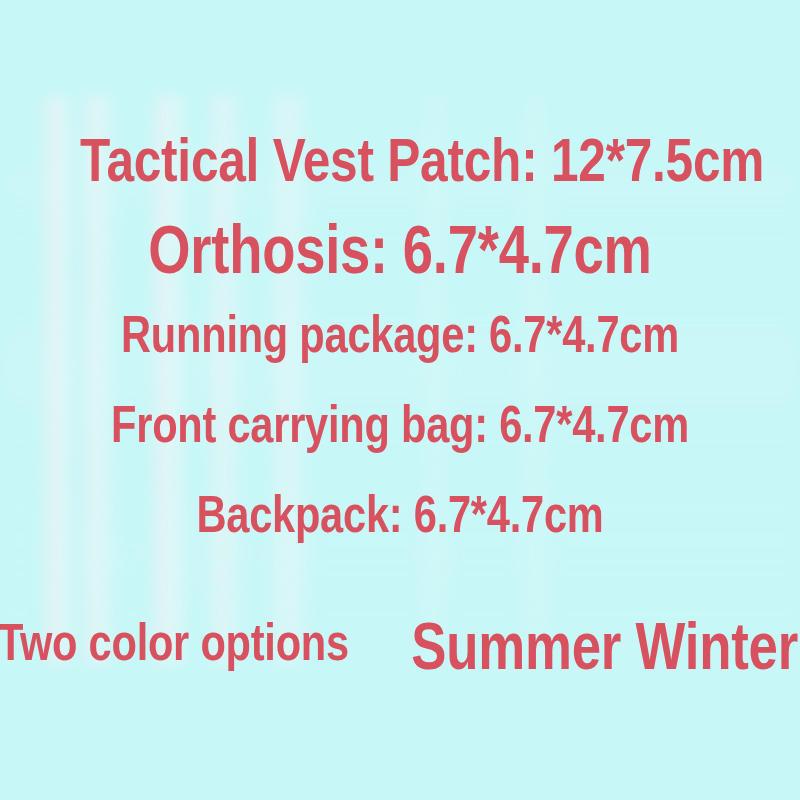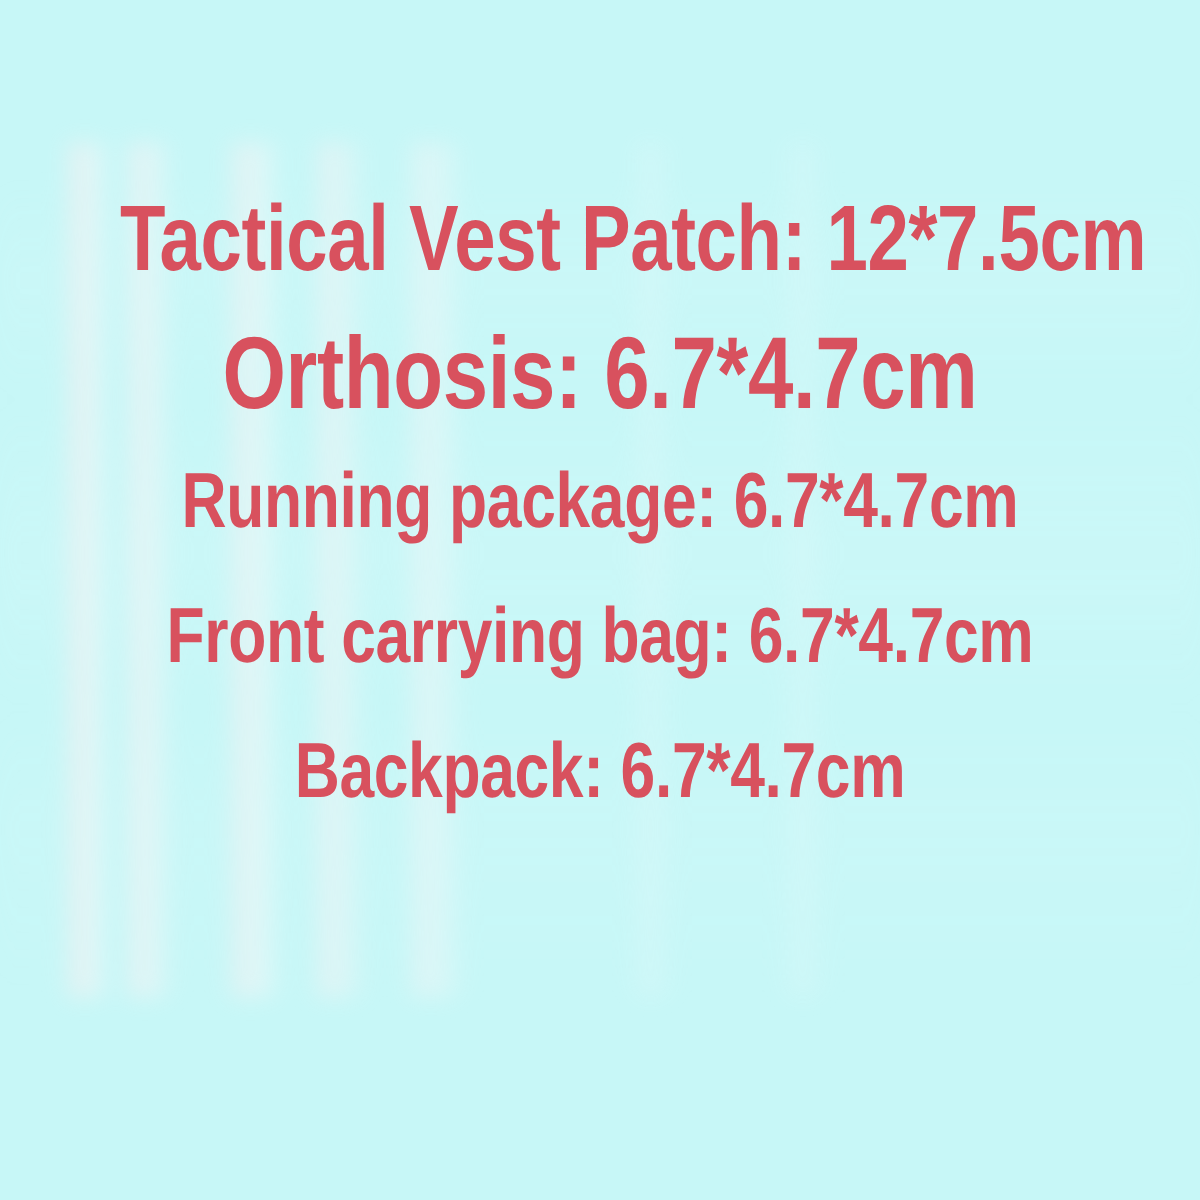--- a/index.html
+++ b/index.html
@@ -169,14 +169,18 @@
     <div class="line size-lg" id="line-orthosis">Orthosis: 6.7*4.7cm</div>
 
     <div class="line size-md" id="line-running">Running package: 6.7*4.7cm</div>
 
     <div class="line size-md" id="line-front-bag">Front carrying bag: 6.7*4.7cm</div>
 
     <div class="line size-md" id="line-backpack">Backpack: 6.7*4.7cm</div>
 
   </div>
 
+  <div id="bottom-row">
+    <span class="bottom-seg" id="seg-two-color">Two color options</span>
+    <span class="bottom-seg" id="seg-seasons">Summer Winter</span>
+  </div>
 
 </div>
 
 </body></html>

